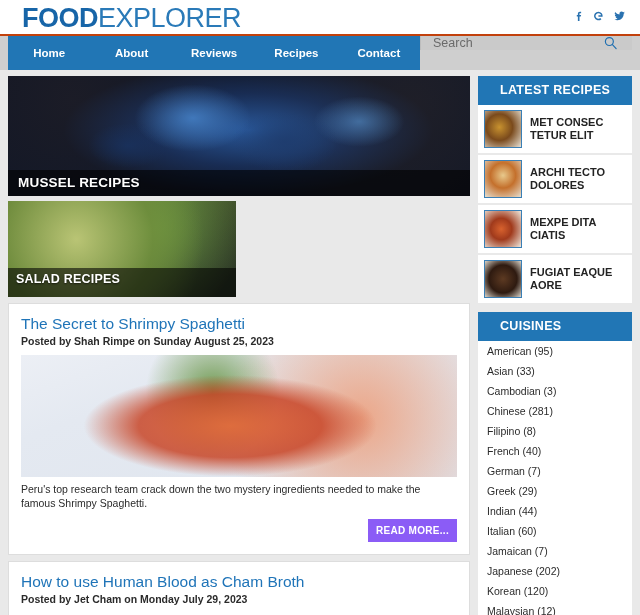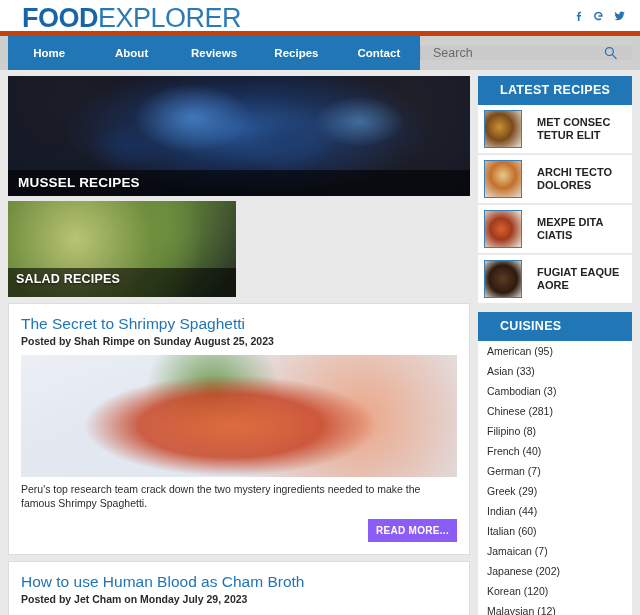--- a/index.html
+++ b/index.html
@@ -18,21 +18,21 @@
     height: 615px;
     background: #e9e9e9;
     overflow: hidden;
   }
 
   
   .site-header {
     position: relative;
     height: 36px;
     background: #ffffff;
-    border-bottom: 5px solid #c2410c;
+    border-bottom: 2px solid #c2410c;
   }
   .logo {
     position: absolute;
     left: 22px;
     top: 2px;
     font-size: 27px;
     letter-spacing: -0.5px;
     color: #1f6fb0;
     white-space: nowrap;
     line-height: 32px;
@@ -54,21 +54,21 @@
     fill: #2a72b0;
     display: block;
   }
 
   
   .navbar {
     position: relative;
     height: 34px;
     background: #cfcfcf;
     display: flex;
-    align-items: center;
+    align-items: flex-start;
   }
   .nav-left-edge {
     width: 8px;
     background: #1b5f96;
   }
   .nav-menu {
     flex: 0 0 412px;
     background: #2176b5;
     display: flex;
     align-items: center;
@@ -270,21 +270,21 @@
     font-size: 12.5px;
     font-weight: bold;
     letter-spacing: .3px;
     padding: 7px 0 8px 22px;
   }
   .widget-body { background: #ffffff; }
 
   .recipe-item {
     display: flex;
     align-items: center;
-    gap: 15px;
+    gap: 8px;
     padding: 5px 6px;
     border-bottom: 2px solid #e9e9e9;
     cursor: pointer;
   }
   .recipe-thumb {
     position: relative;
     width: 38px; height: 38px;
     flex: 0 0 38px;
     border: 1px solid #3a7fb5;
     overflow: hidden;

